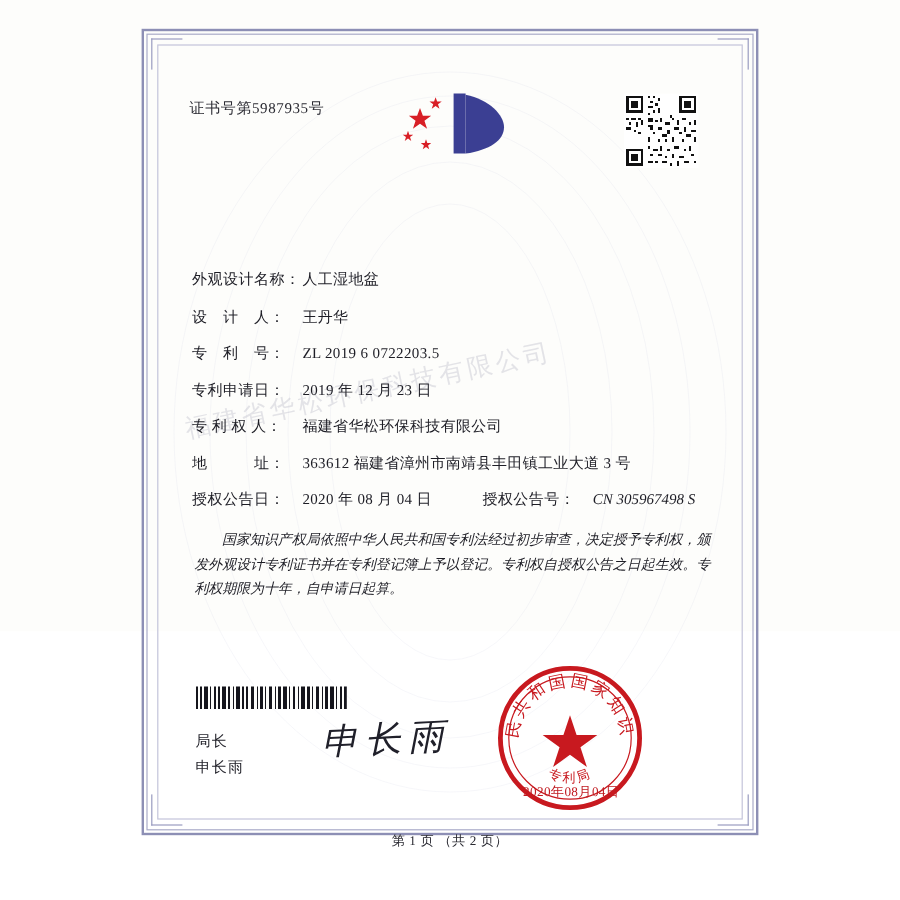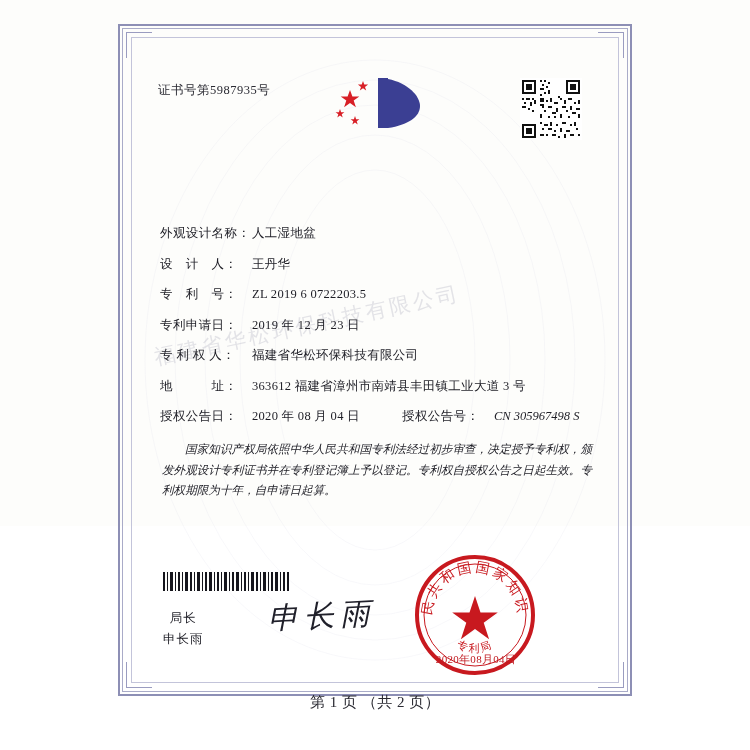--- a/index.html
+++ b/index.html
@@ -167,21 +167,20 @@
 
   
   .sig-labels {
     position: absolute;
     left: 163px;
     top: 608px;
     font-size: 12.5px;
     line-height: 1.65;
     color: #1d1d25;
     letter-spacing: 1px;
-    text-align: center;
   }
   .sig-script {
     position: absolute;
     left: 268px;
     top: 596px;
     font-size: 30px;
     color: #20202a;
     font-family: "Liberation Serif", serif;
     font-style: italic;
     letter-spacing: 6px;
@@ -207,21 +206,21 @@
     letter-spacing: 0.3px;
   }
 
   
   .page-no {
     position: absolute;
     left: 0;
     top: 693px;
     width: 750px;
     text-align: center;
-    font-size: 15px;
+    font-size: 11px;
     color: #2a2a32;
     letter-spacing: 0.5px;
   }
   .back-note {
     position: absolute;
     left: 0;
     top: 716px;
     width: 750px;
     text-align: center;
     font-size: 10.5px;

